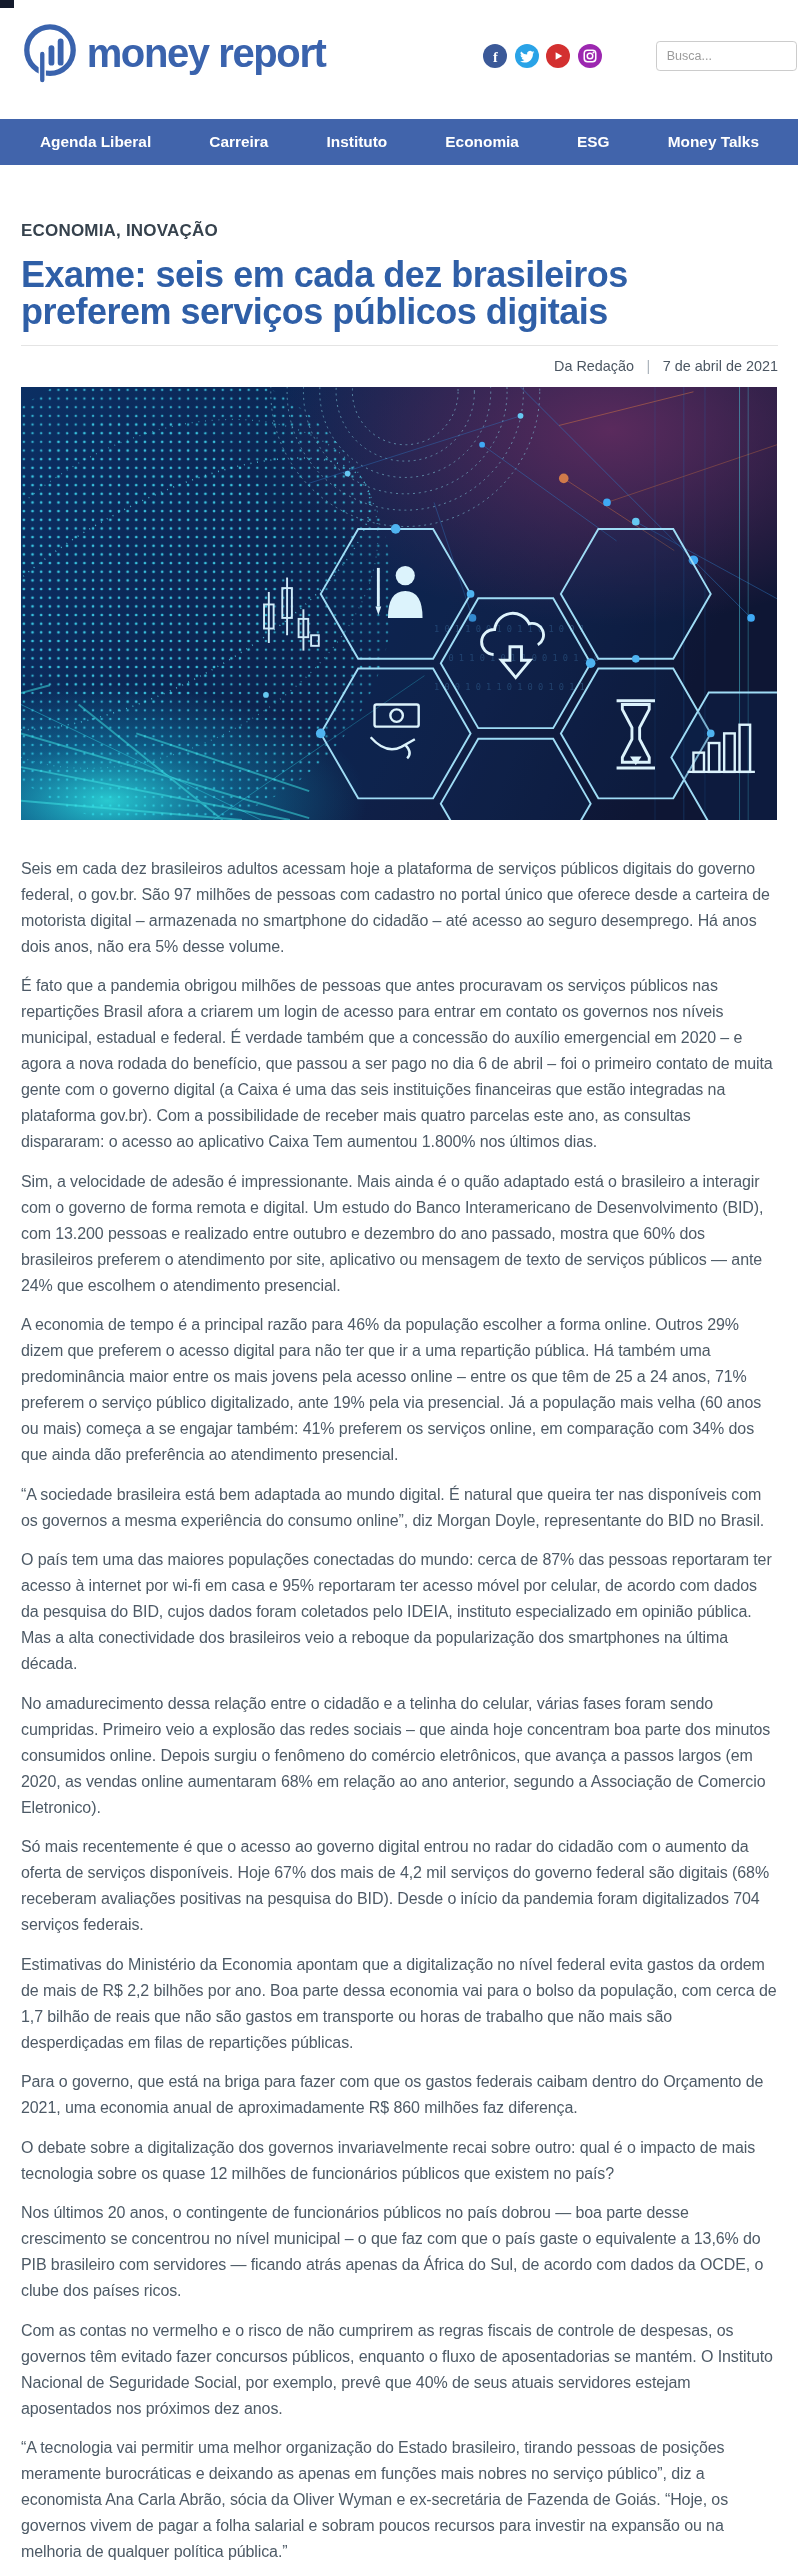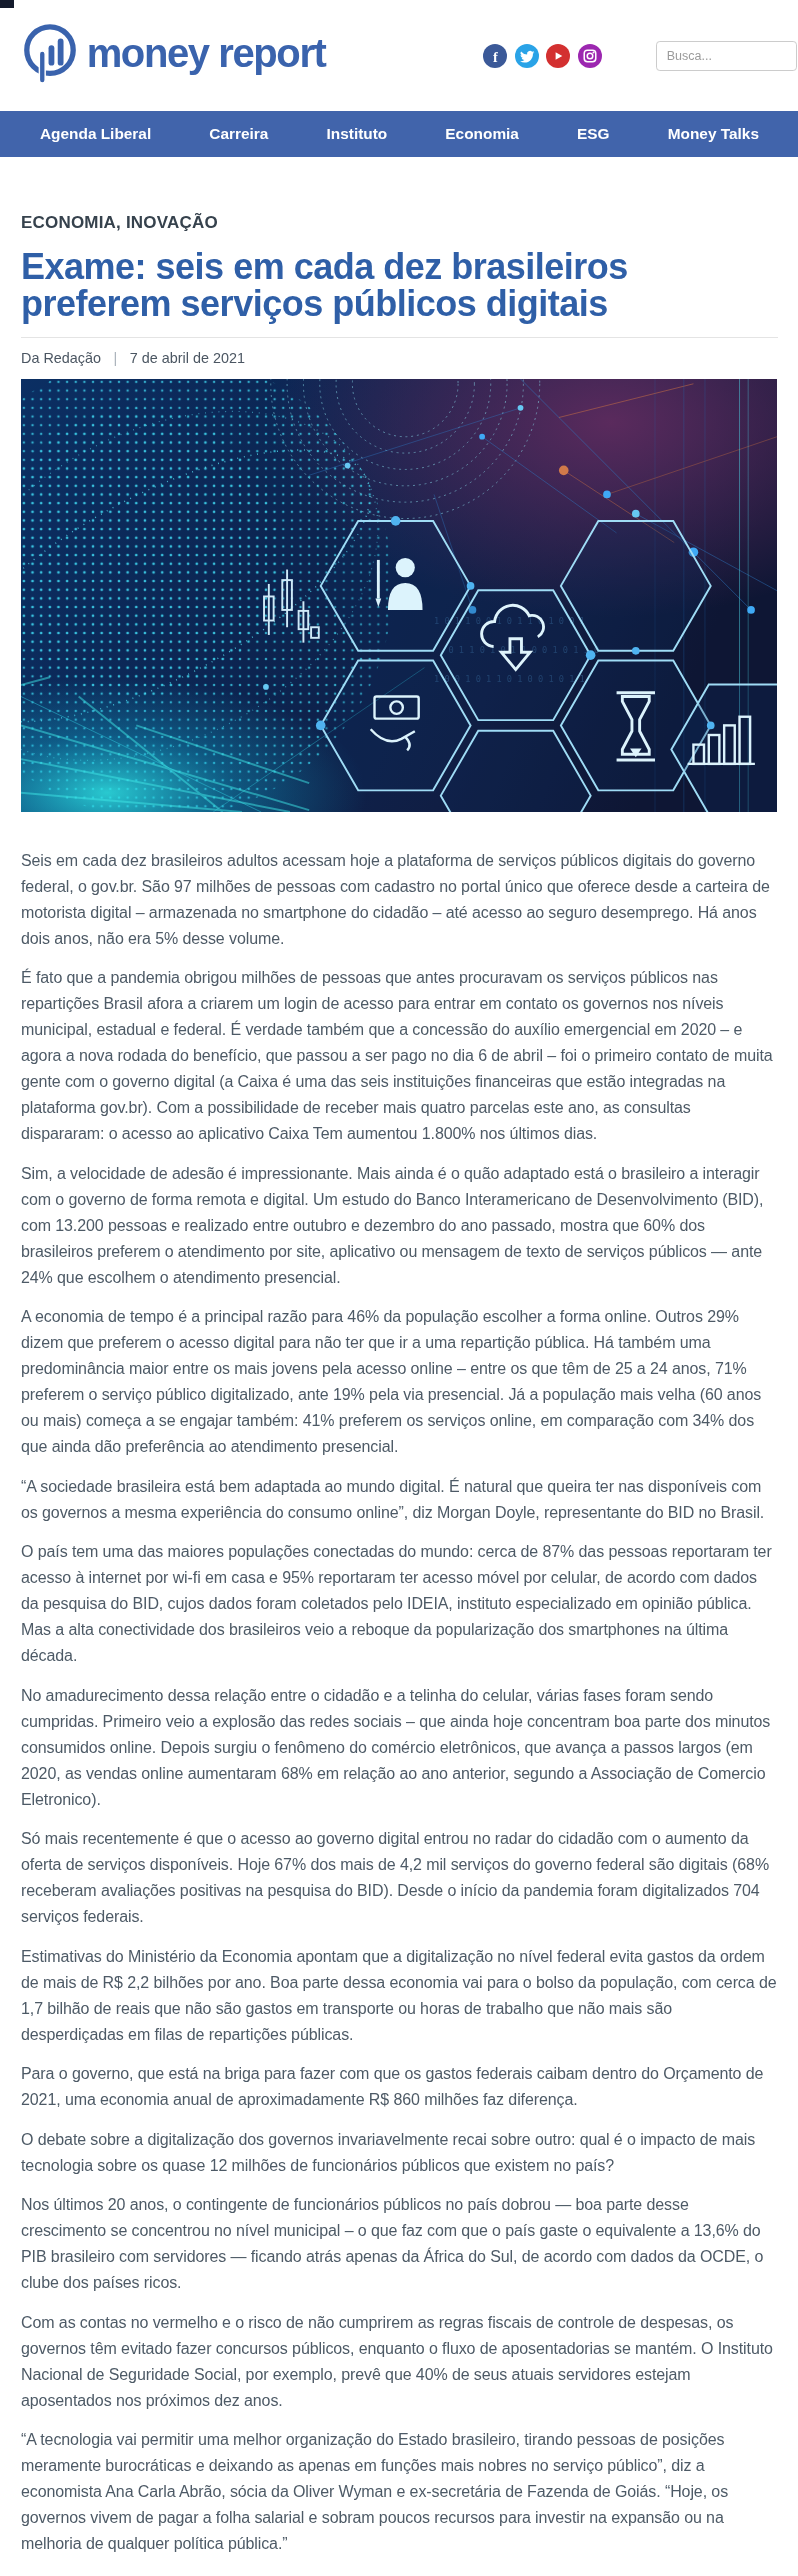--- a/index.html
+++ b/index.html
@@ -34,41 +34,42 @@
     font-size:12.5px; color:#555; padding:0 9.6px;
     font-family:"Liberation Sans", sans-serif;
     outline:none;
   }
   .search-box input::placeholder{ color:#9b9b9b; }
   
   .main-nav{
     background:#4164ab; height:46px;
     display:flex; align-items:center; justify-content:space-between;
     padding:0 40px;
+    margin-top:8px;
   }
   .main-nav a{
     color:#ffffff; font-weight:bold; font-size:15.4px;
     text-decoration:none; white-space:nowrap; cursor:pointer;
   }
   
   .article{ padding:0 21px; }
   .category{
     margin-top:56px;
     font-size:17px; font-weight:bold; color:#36424d;
     letter-spacing:0.2px;
   }
   h1.title{
     margin-top:15.4px; max-width:711px;
     font-size:36px; line-height:37px; font-weight:bold;
     color:#2f5fa7; letter-spacing:-0.5px;
   }
   .rule{ border:none; border-top:1px solid #e4e4e4; margin-top:14.4px; }
   .byline{
     margin-top:12.5px; font-size:14.4px; color:#4b5662;
-    display:flex; align-items:center; gap:12.5px;
+    display:flex; align-items:center; gap:12.5px;justify-content:flex-end;
   }
   .byline .sep{ color:#aab2ba; }
   
   .hero{ margin-top:12.5px; }
   .hero svg{ display:block; width:756px; height:433px; }
   
   .content{ margin-top:36px; }
   .content p{
     font-size:16px; line-height:26px; letter-spacing:-0.1px;
     color:#4d5a66; margin-bottom:13.5px;

